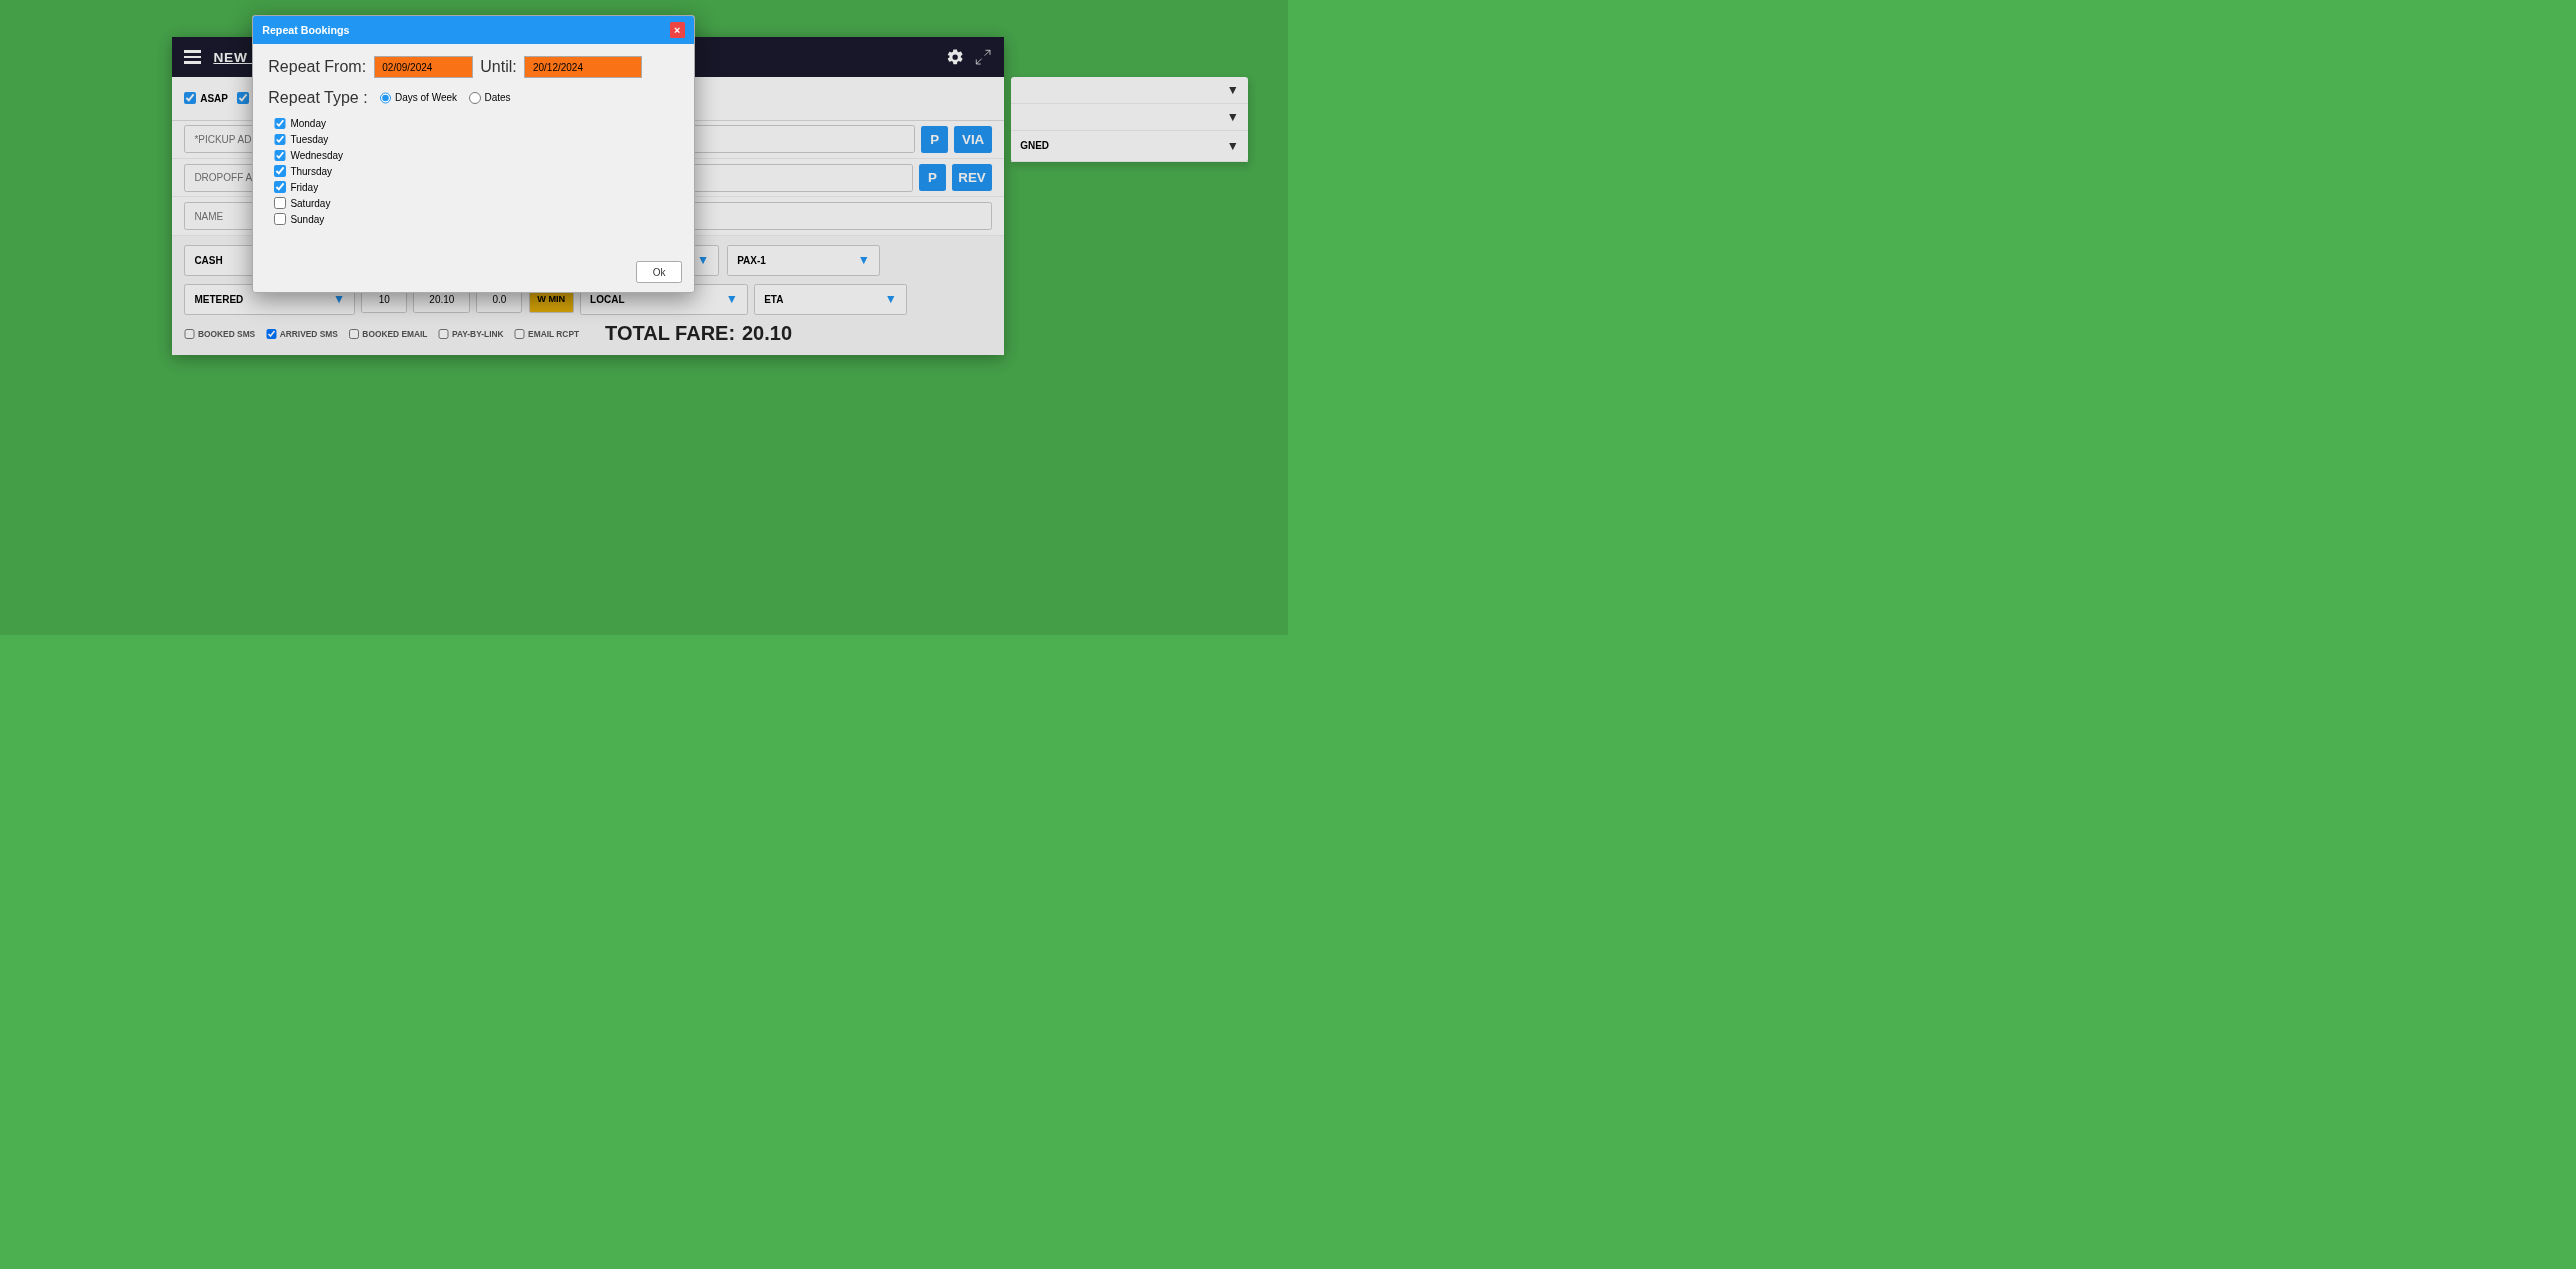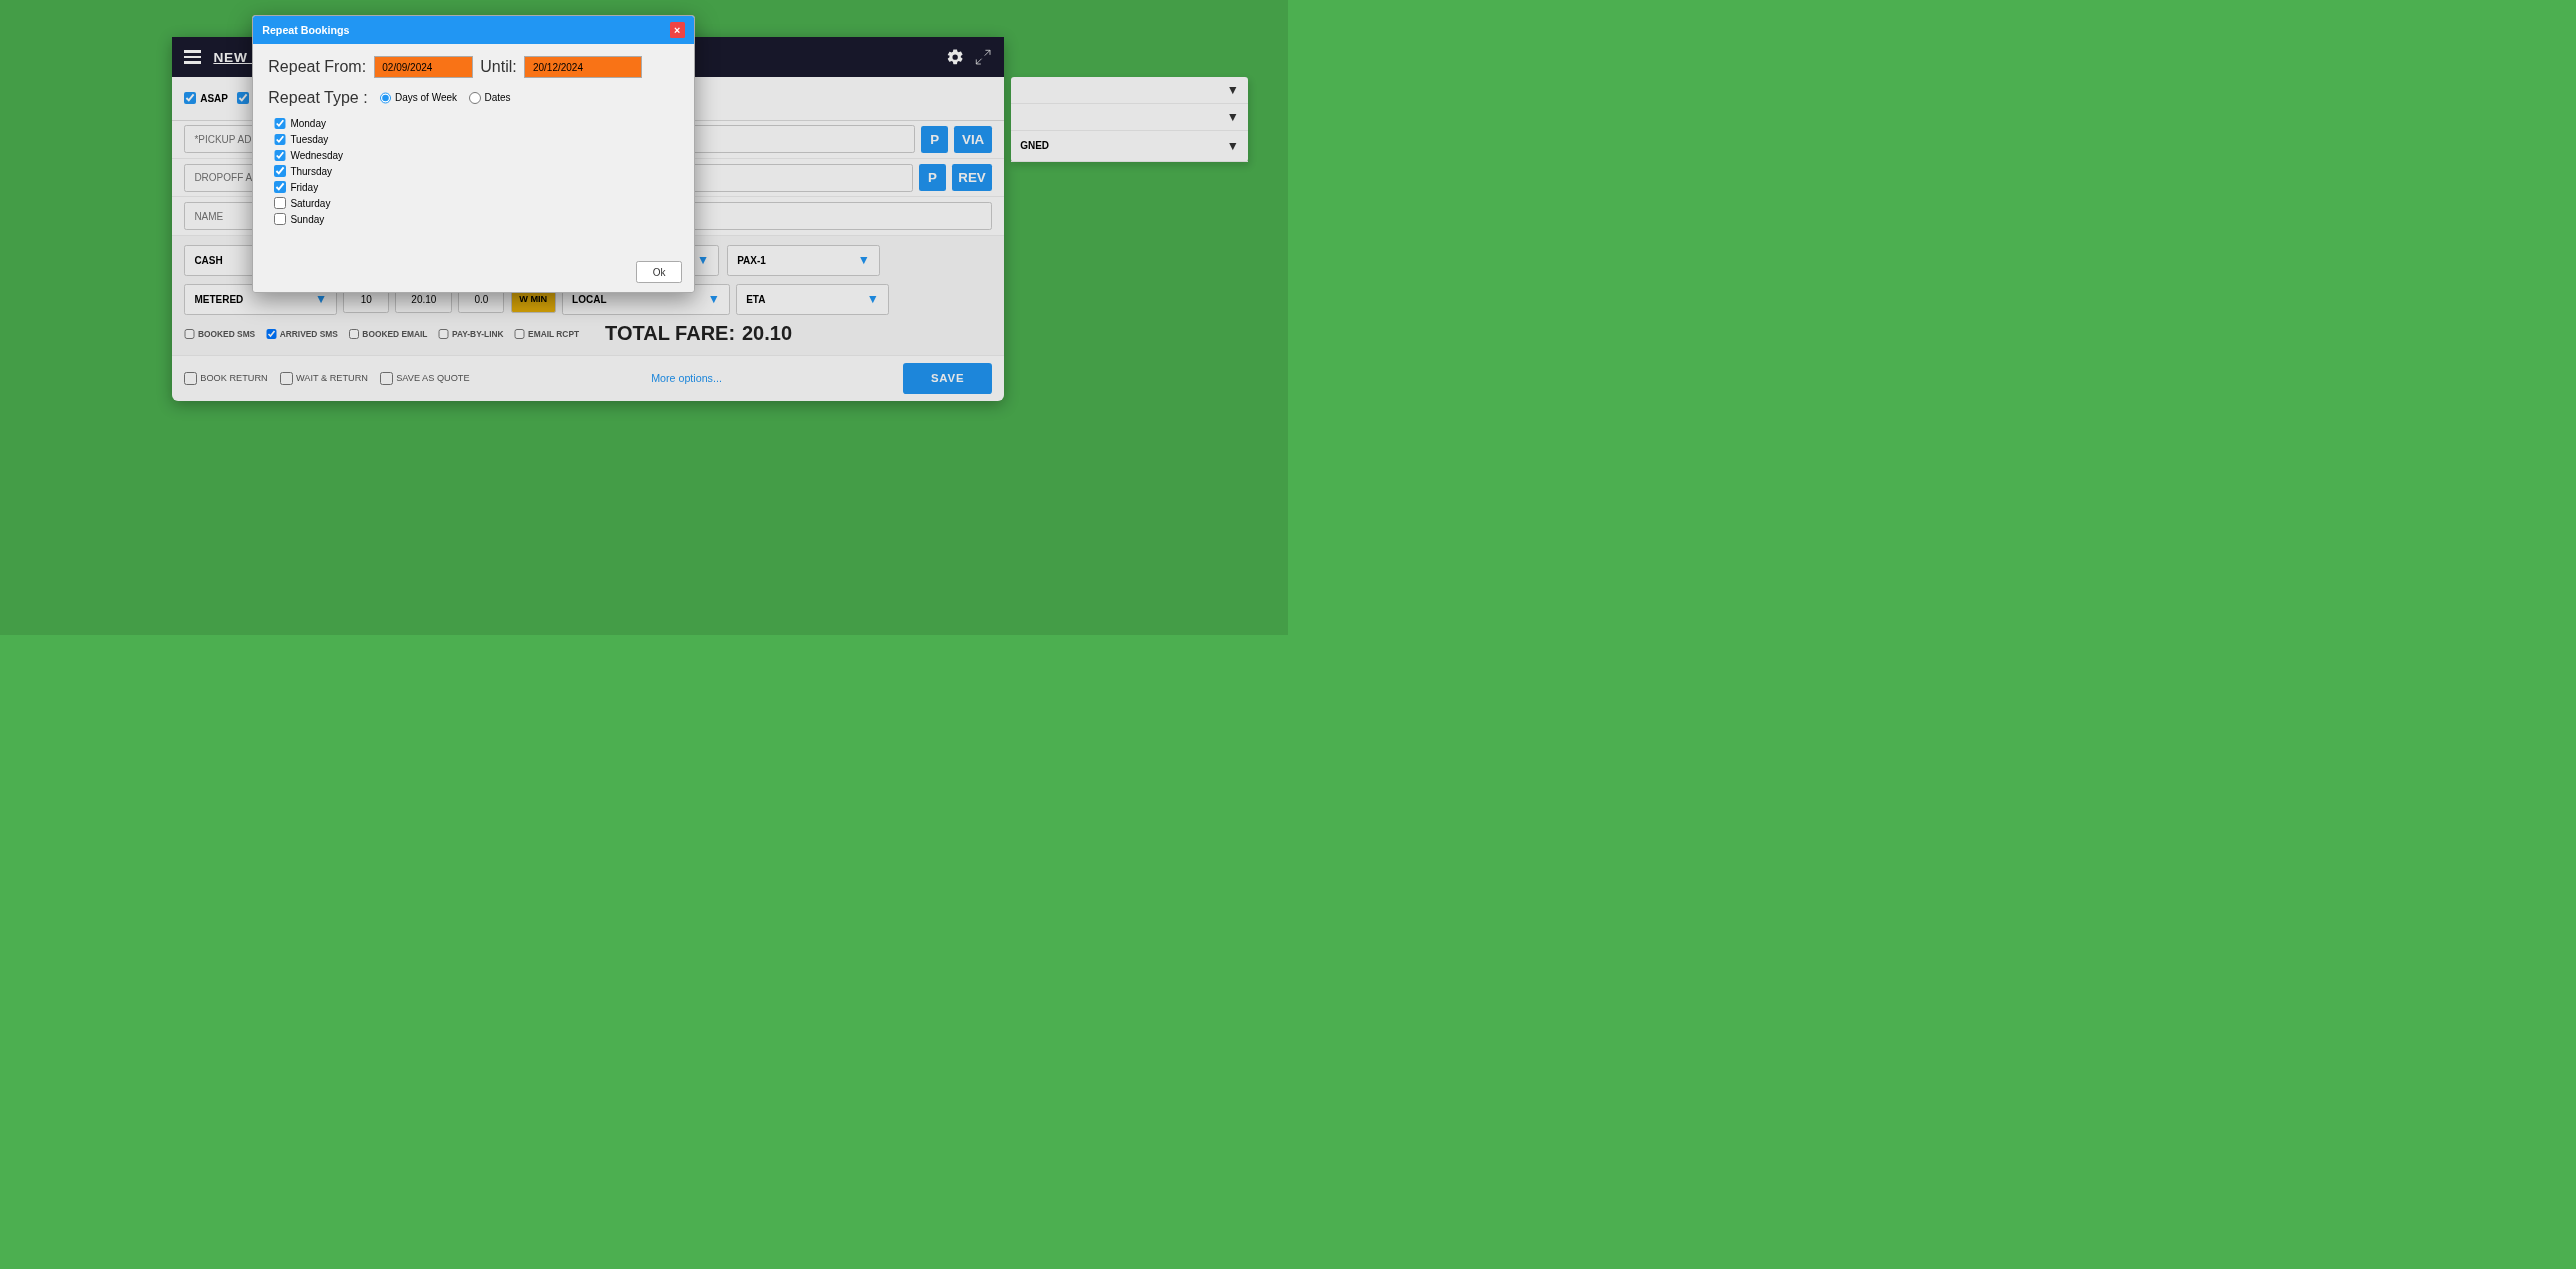--- a/index.html
+++ b/index.html
@@ -213,21 +213,21 @@
     .acc-select { width: 153px; }
     .car-select { width: 214px; }
     .pax-select { width: 153px; }
 
     .metered-row {
       display: flex;
       gap: 6.1px;
       align-items: center;
       margin-bottom: 7.6px;
     }
-    .metered-select { width: 153px; gap: 43px; }
+    .metered-select { width: 171px; gap: 43px; }
     .small-input {
       border: 0.8px solid #ccc;
       padding: 7.6px 7.6px;
       font-size: 10px;
       border-radius: 2.3px;
       width: 46px;
       text-align: center;
     }
     .fare-input {
       border: 0.8px solid #ccc;
@@ -627,38 +627,20 @@
         <input type="checkbox" style="">
         <span>EMAIL RCPT</span>
       </label>
       <div class="total-fare">
         <span>TOTAL FARE:</span>
         <span style="font-size:20px; margin-left:3.1px;">20.10</span>
       </div>
     </div>
   </div>
 
-  <div class="bottom-buttons-row">
-    <div class="checkbox-options">
-      <label class="opt-label">
-        <input type="checkbox" style="">
-        <span>BOOK RETURN</span>
-      </label>
-      <label class="opt-label">
-        <input type="checkbox" style="">
-        <span>WAIT &amp; RETURN</span>
-      </label>
-      <label class="opt-label">
-        <input type="checkbox" style="">
-        <span>SAVE AS QUOTE</span>
-      </label>
-    </div>
-    <a class="more-options-link">More options...</a>
-    <button class="save-button">SAVE</button>
-  </div>
 
   <div class="right-panel">
     <div class="right-panel-row">
       <span class="dropdown-chevron">▼</span>
     </div>
     <div class="right-panel-row">
       <span class="dropdown-chevron">▼</span>
     </div>
     <div class="right-panel-row" style="justify-content: space-between; padding: 7.6px 9.2px;">
       <span style="font-weight:bold;">GNED</span>

